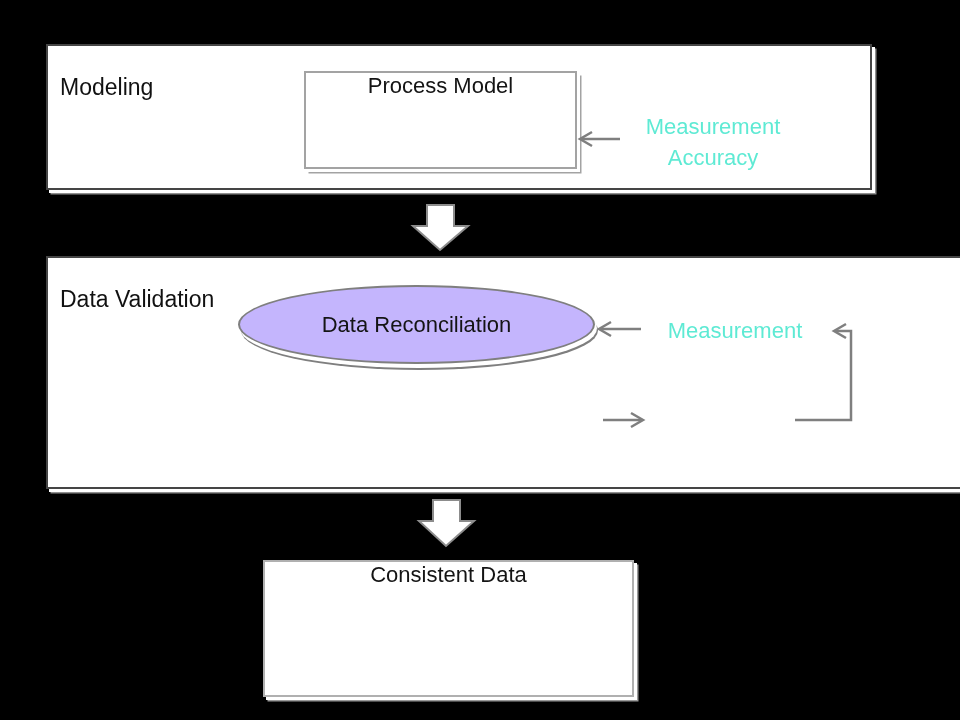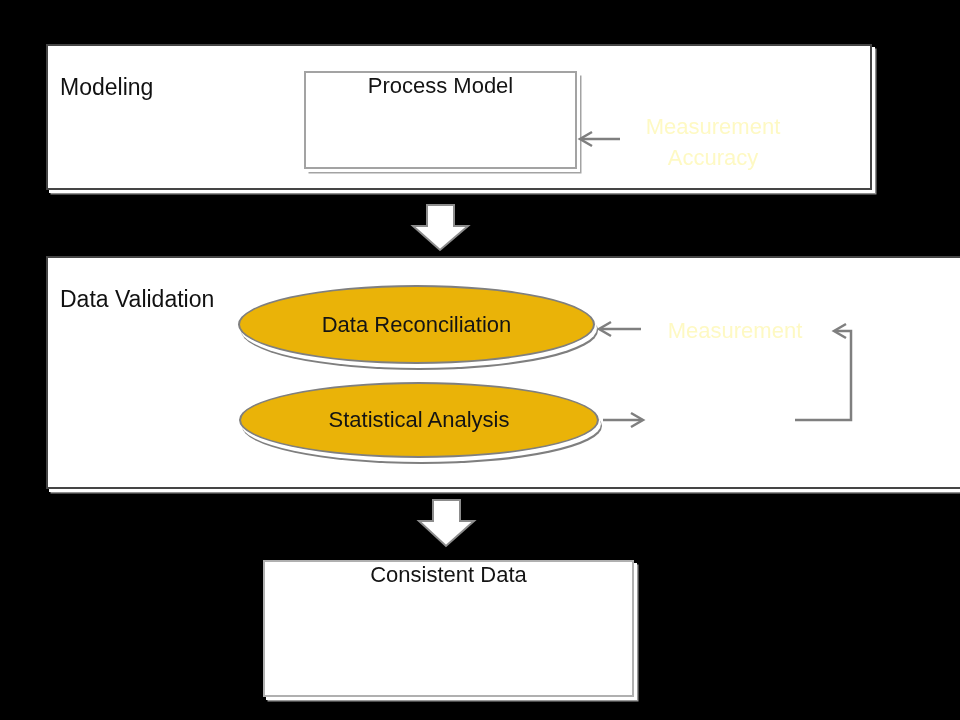--- a/index.html
+++ b/index.html
@@ -37,35 +37,35 @@
     box-shadow: 3px 3px 0 0 #fff, 4.5px 4.5px 0 0 #a3a3a3;
     display: flex;
     align-items: flex-start;
     justify-content: center;
     font-size: 22px;
     text-align: center;
   }
   
   .ellipse-node {
     position: absolute;
-    background: #eab308;
+    background: #c4b5fd;
     border: 2px solid #7f7f7f;
     border-radius: 50%;
     box-shadow: 2px 4px 0 0 #fff, 3px 6px 0 0 #7f7f7f;
     display: flex;
     align-items: center;
     justify-content: center;
     font-size: 22px;
     text-align: center;
   }
   
   .floating-label {
     position: absolute;
     font-size: 22px;
-    color: #fef9c3;
+    color: #5eead4;
     text-align: center;
     line-height: 1.4;
   }
   .overlay {
     position: absolute;
     left: 0;
     top: 0;
     width: 960px;
     height: 720px;
     pointer-events: none;
@@ -87,23 +87,20 @@
   <div class="rect-node" style="left:304px; top:71px; width:273px; height:98px;">
     <span>Process Model</span>
   </div>
 
   <div class="floating-label" style="left:623px; top:112px; width:180px;">Measurement Accuracy</div>
 
   <div class="ellipse-node" style="left:238px; top:285px; width:357px; height:79px;">
     <span>Data Reconciliation</span>
   </div>
 
-  <div class="ellipse-node" style="left:239px; top:382px; width:360px; height:76px;">
-    <span>Statistical Analysis</span>
-  </div>
 
   <div class="floating-label" style="left:640px; top:316px; width:190px; white-space:nowrap;">Measurement</div>
 
 
   <div class="rect-node" style="left:263px; top:560px; width:371px; height:137px; border-color:#b0b0b0; box-shadow:3px 3px 0 0 #fff, 4.5px 4.5px 0 0 #9a9a9a;">
     <span>Consistent Data</span>
   </div>
 
   <svg class="overlay" viewBox="0 0 960 720">
 

